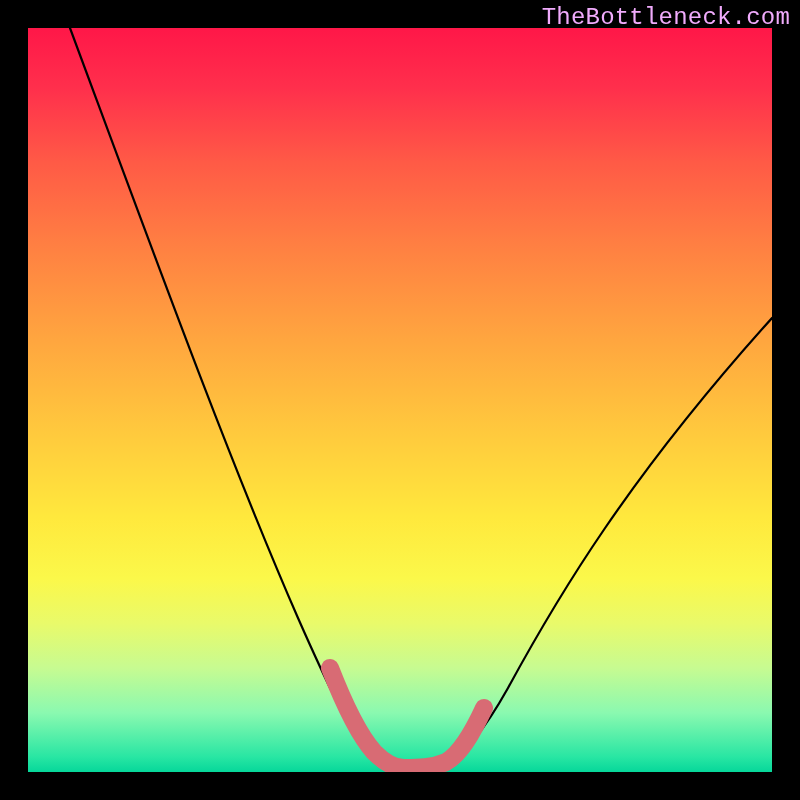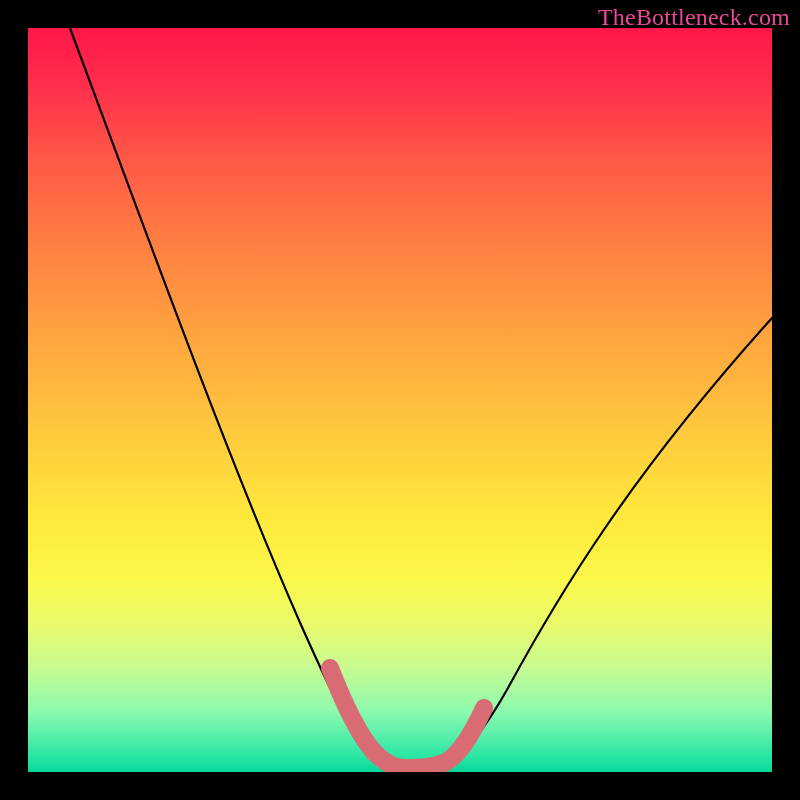--- a/index.html
+++ b/index.html
@@ -37,22 +37,22 @@
       #c7fb91 86%,
       #8bf9b0 92%,
       #28e6a3 98%,
       #06d79a 100%
     );
   }
   .watermark {
     position: absolute;
     top: 4px;
     right: 10px;
-    color: #ec4899;
-    font-family: Liberation Serif, serif;
+    color: #f0abfc;
+    font-family: Liberation Mono, monospace;
     font-size: 24px;
     letter-spacing: 0.2px;
   }
   svg.curve {
     position: absolute;
     top: 0;
     left: 0;
   }
 </style>
 </head>

